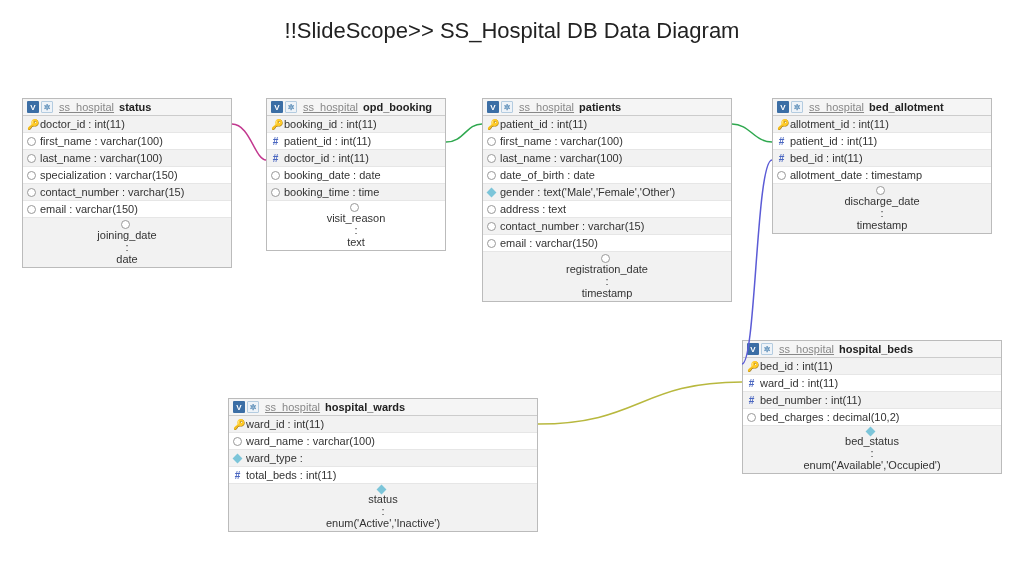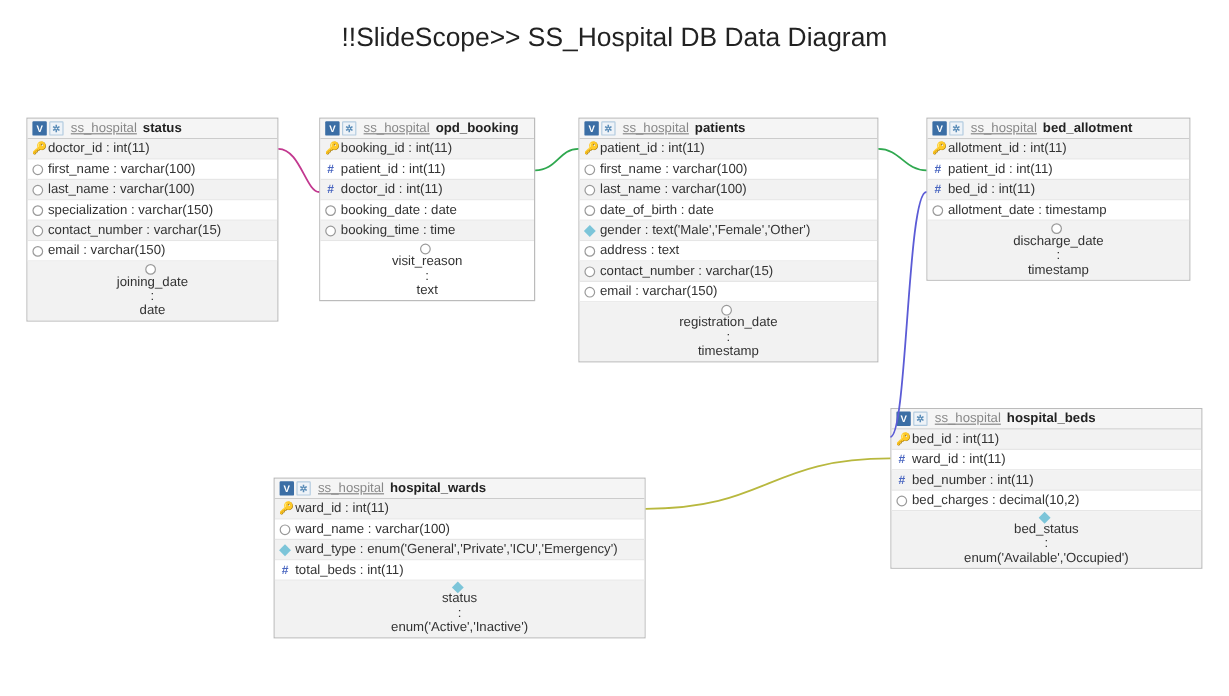--- a/index.html
+++ b/index.html
@@ -348,21 +348,20 @@
       <div class="col-row">
         <span class="col-icon ci-col"></span>
         <span class="cname">ward_name</span>
         <span>&nbsp;:&nbsp;</span>
         <span class="ctype">varchar(100)</span>
       </div>
       <div class="col-row">
         <span class="col-icon ci-dia"></span>
         <span class="cname">ward_type</span>
         <span>&nbsp;:&nbsp;</span>
-        <span class="ctype">enum('General','Private','ICU','Emergency')</span>
       </div>
       <div class="col-row">
         <span class="col-icon ci-fk">#</span>
         <span class="cname">total_beds</span>
         <span>&nbsp;:&nbsp;</span>
         <span class="ctype">int(11)</span>
       </div>
       <div class="col-row">
         <span class="col-icon ci-dia"></span>
         <span class="cname">status</span>

